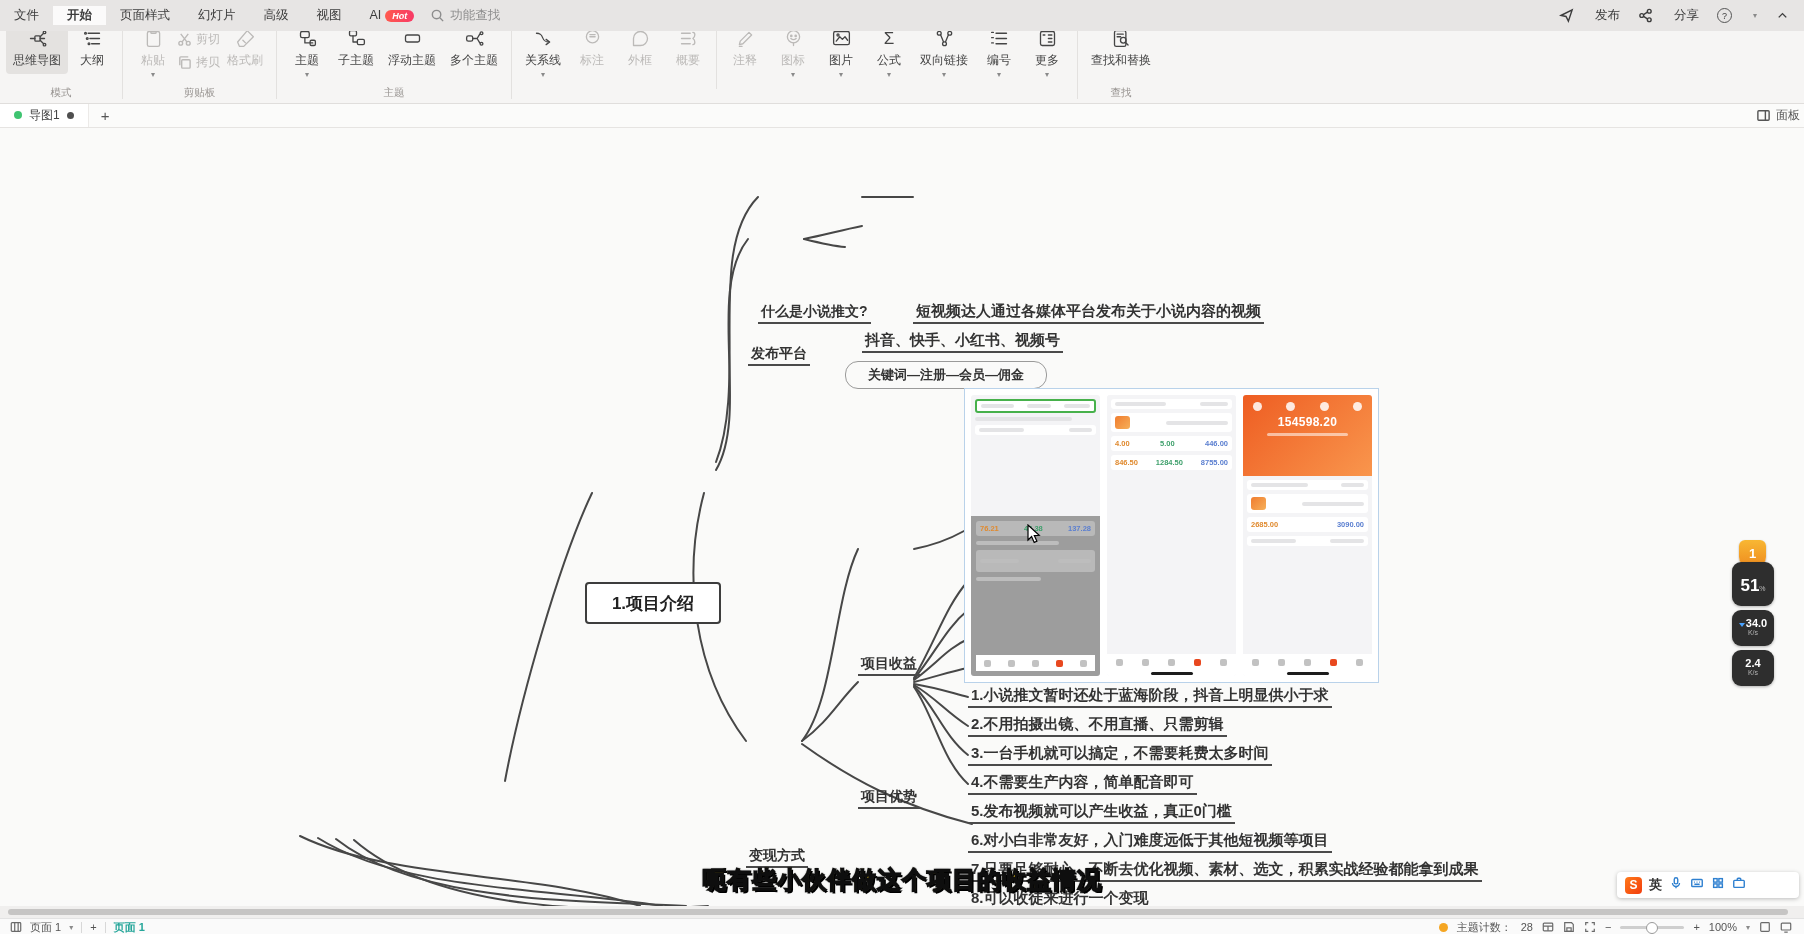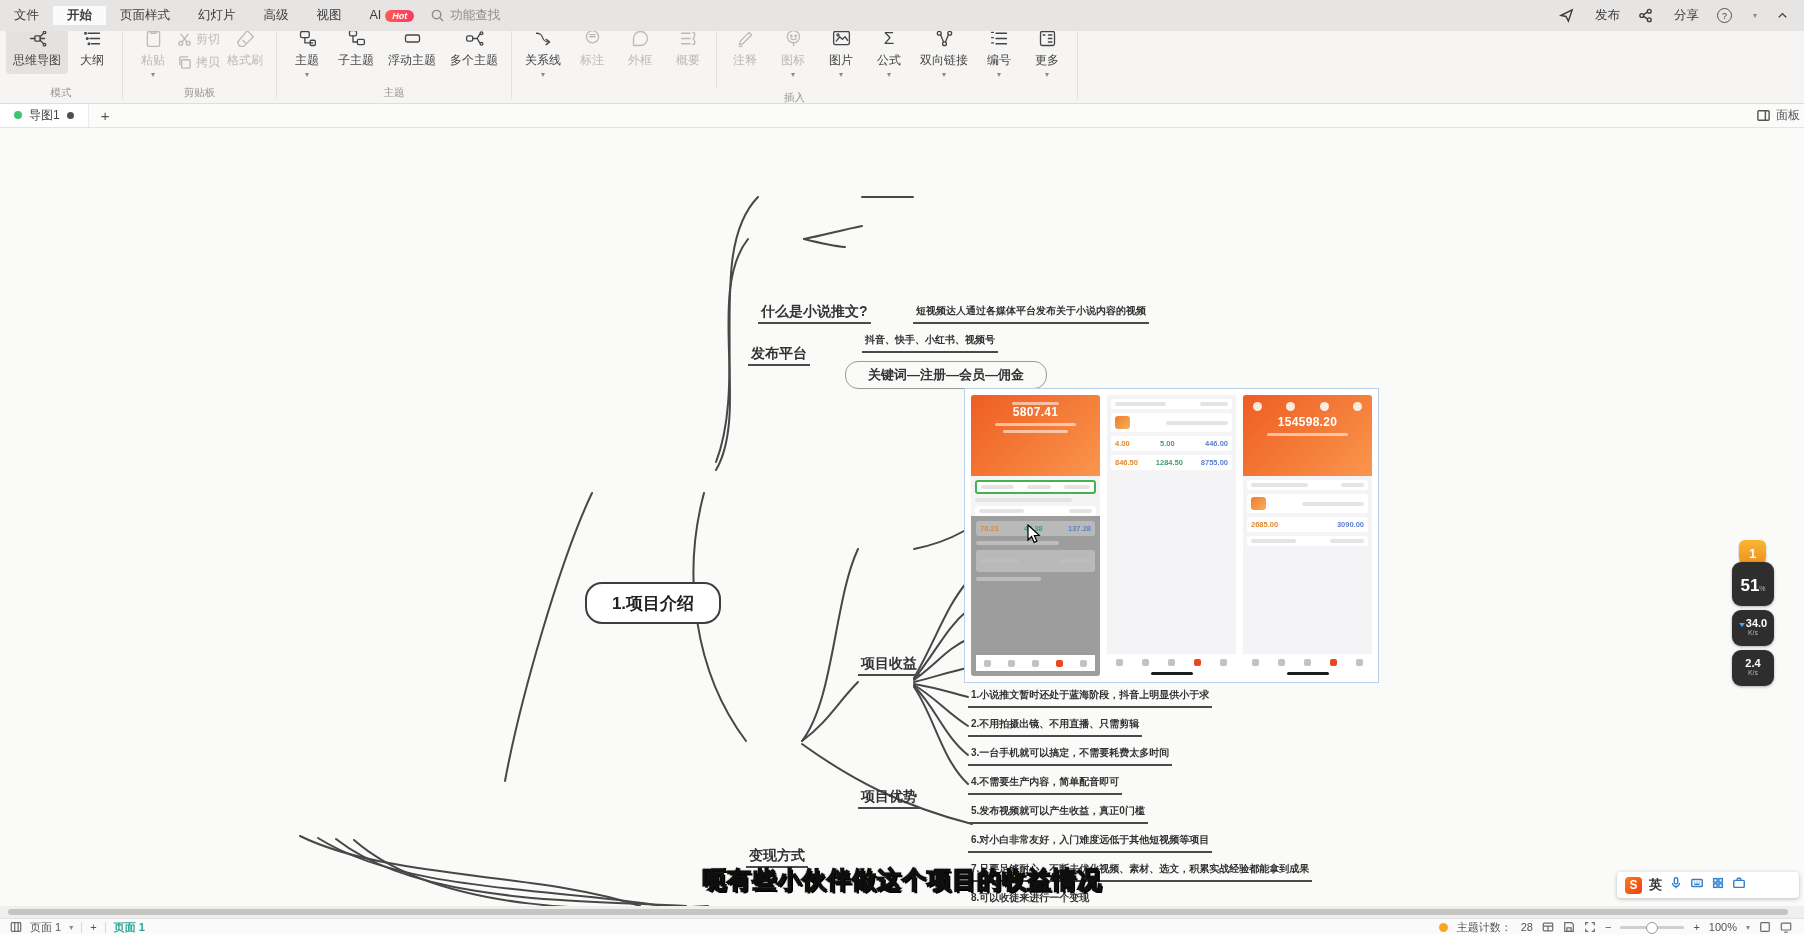--- a/index.html
+++ b/index.html
@@ -41,24 +41,24 @@
     border-bottom:1px solid #e6e4e2;display:flex;align-items:center;font-size:12px;color:#444;z-index:18;}
   .sheettab{display:flex;align-items:center;gap:7px;padding:0 14px;height:100%;background:#fff;border-right:1px solid #eceae8;}
   .dotg{width:8px;height:8px;border-radius:50%;background:#3fc471;}
   .dotd{width:7px;height:7px;border-radius:50%;background:#4f4f4f;}
   .addsheet{padding:0 12px;font-size:15px;color:#555;}
   .tabright{margin-left:auto;display:flex;align-items:center;gap:5px;padding-right:4px;color:#555;}
   
   .canvas{position:absolute;left:0;top:127px;width:1804px;height:779px;background:#fafaf9;overflow:hidden;}
   .wires{position:absolute;left:0;top:0;z-index:1;}
   .node-root{position:absolute;left:585px;top:455px;width:132px;height:38px;background:#fff;
-    border:2px solid #3d3d3d;border-radius:17px;display:flex;align-items:center;justify-content:center;
+    border:2px solid #3d3d3d;border-radius:4px;display:flex;align-items:center;justify-content:center;
     font-size:17px;font-weight:700;color:#222;z-index:3;}
   .uline{position:absolute;white-space:nowrap;font-weight:700;color:#333;
-    border-bottom:2px solid #4a4a4a;padding:0 3px 3px 3px;font-size:10px;line-height:16px;z-index:3;}
+    border-bottom:2px solid #4a4a4a;padding:0 3px 3px 3px;font-size:15px;line-height:16px;z-index:3;}
   .uline.lbl{font-size:14px;}
   .boxnode{position:absolute;white-space:nowrap;font-weight:700;color:#333;font-size:13px;
     border:1.5px solid #9a9a9a;border-radius:13px;padding:4px 22px;background:#fafaf9;z-index:3;}
   
   .shots{position:absolute;left:964px;top:261px;width:415px;height:295px;background:#fff;
     border:1px solid #b9d2ea;box-sizing:border-box;padding:6px;display:flex;gap:7px;z-index:3;}
   .phone{flex:1;background:#f7f7f9;border-radius:3px;overflow:hidden;position:relative;display:flex;flex-direction:column;}
   .ph-head{height:72px;background:linear-gradient(135deg,#ee5d22,#f9964d);padding:5px 6px 4px 6px;color:#fff;}
   .ph-icons{display:flex;justify-content:space-between;padding:2px 4px 4px 4px;}
   .ph-icons b{width:9px;height:9px;border-radius:50%;background:rgba(255,255,255,.85);}
@@ -356,24 +356,37 @@
         </div>
         <div class="rbtn">
           <span class="ric"><svg viewBox="0 0 24 24">
                 <rect x="4" y="4" width="16" height="16" rx="2"></rect>
                 <path d="M13 8 h4 M13 12 h4 M13 16 h4 M7 8 h2"></path>
               </svg></span>
           <span>更多</span>
           <span class="caret">▾</span>
         </div>
       </div>
-      <div class="rglabel">插入</div>
     </div>
     <div class="rsep"></div>
 
+    <div class="rgroup">
+      <div class="rgrow">
+        <div class="rbtn">
+          <span class="ric"><svg viewBox="0 0 24 24">
+                <rect x="4" y="3" width="13" height="18" rx="2"></rect>
+                <path d="M7 7 h7 M7 10 h4"></path>
+                <circle cx="14" cy="14" r="3.2"></circle>
+                <path d="M16.3 16.3 L19.5 19.5"></path>
+              </svg></span>
+          <span>查找和替换</span>
+        </div>
+      </div>
+      <div class="rglabel">查找</div>
+    </div>
   </div>
 
   <div class="tabbar">
     <div class="sheettab">
       <span class="dotg"></span>
       <span>导图1</span>
       <span class="dotd"></span>
     </div>
     <span class="addsheet">+</span>
     <span class="tabright">
@@ -438,26 +451,20 @@
     <div class="uline" style="left:968px;top:589px">2.不用拍摄出镜、不用直播、只需剪辑</div>
     <div class="uline" style="left:968px;top:618px">3.一台手机就可以搞定，不需要耗费太多时间</div>
     <div class="uline" style="left:968px;top:647px">4.不需要生产内容，简单配音即可</div>
     <div class="uline" style="left:968px;top:676px">5.发布视频就可以产生收益，真正0门槛</div>
     <div class="uline" style="left:968px;top:705px">6.对小白非常友好，入门难度远低于其他短视频等项目</div>
     <div class="uline" style="left:968px;top:734px">7.只要足够耐心，不断去优化视频、素材、选文，积累实战经验都能拿到成果</div>
     <div class="uline" style="left:968px;top:763px">8.可以收徒来进行一个变现</div>
 
     <div class="shots">
       <div class="phone">
-        <div class="ph-head">
-          <div class="ph-line w40" style="margin-top:2px"></div>
-          <div class="ph-amount">5807.41</div>
-          <div class="ph-line w70"></div>
-            <div class="ph-line w55"></div>
-        </div>
         <div class="ph-body">
           <div class="ph-card green">
               <span class="sk" style="width:30%"></span>
               <span class="sk" style="width:22%"></span>
               <span class="sk" style="width:24%"></span>
             </div>
           <div class="sk w80"></div>
           <div class="ph-card">
               <span class="sk" style="width:40%"></span>
               <span class="sk" style="width:20%"></span>

